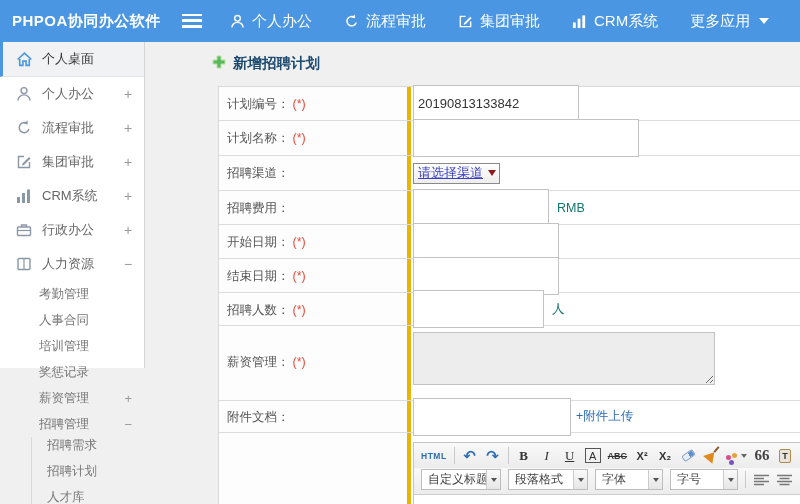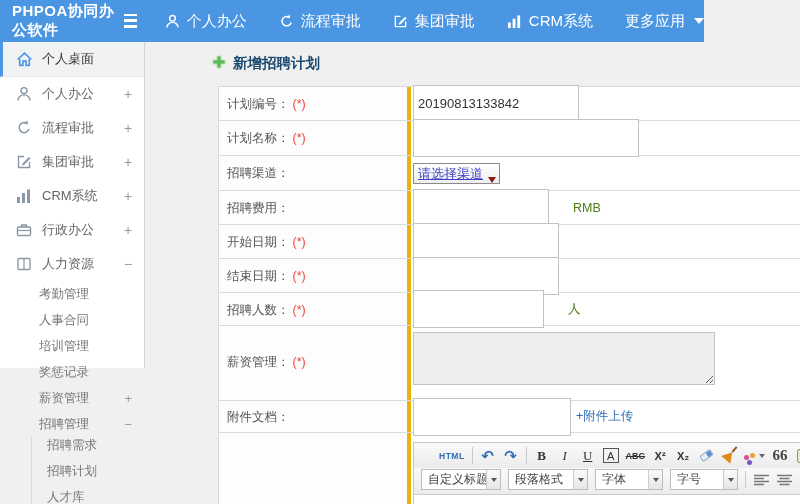--- a/index.html
+++ b/index.html
@@ -1,20 +1,20 @@
 <!DOCTYPE html>
 <html><head>
 <meta charset="utf-8">
 <style>
   * { margin:0; padding:0; box-sizing:border-box; }
   html,body { width:800px; height:504px; overflow:hidden;
     font-family:"Liberation Sans","DejaVu Sans",sans-serif; background:#f0f0f0; }
 
   
-  .header { position:absolute; left:0; top:0; width:704px; height:42px;
+  .header { position:absolute; left:0; top:0; width:800px; height:42px;
     background:#4a96e2; display:flex; align-items:center; color:#fff; z-index:5; }
   .brand { width:182px; padding-left:12px; font-size:15px; font-weight:bold; letter-spacing:.5px; }
   .hamburger { width:20px; height:14px; margin-right:28px; cursor:pointer;
     background:linear-gradient(#fff 0 2.5px, transparent 2.5px 5.5px,
                #fff 5.5px 8px, transparent 8px 11px, #fff 11px 13.5px); }
   .topnav { display:flex; align-items:center; gap:32px; font-size:15px; }
   .topnav .navitem { display:flex; align-items:center; gap:7px; cursor:pointer; white-space:nowrap; }
   .navicon svg { display:block; }
   .caret-down { width:0; height:0; border-left:5px solid transparent;
     border-right:5px solid transparent; border-top:6px solid #fff; margin-left:2px; }
@@ -47,40 +47,40 @@
     background:#fff; border:1px solid #d9d9d9; font-size:12.5px; }
   .frow { display:flex; border-bottom:1px solid #dcdcdc; }
   .frow:last-child { border-bottom:none; }
   .flabel { width:192px; flex:none; border-right:4px solid #eab308;
     padding:9px 8px 0 8px; color:#555; background:#fdfdfd; }
   .flabel .req { color:#e74a3b; margin-left:3px; }
   .ffield { flex:1; padding:5px 6px 5px 2px; display:flex; align-items:center; }
   .ffield.top { align-items:flex-start; }
   input.txt { height:38px; border:1px solid #c3c3c3; background:#fff;
     font-size:13px; color:#333; padding:0 4px; font-family:inherit; }
-  .unit { margin-left:24px; color:#4d7c0f; font-size:12.5px; }
-  .sel { display:inline-flex; align-items:flex-end; height:21px; border:1px solid #8a8a8a;
+  .unit { margin-left:8px; color:#0f766e; font-size:12.5px; }
+  .sel { display:inline-flex; align-items:center; height:21px; border:1px solid #8a8a8a;
     background:linear-gradient(#fefefe,#eee); padding:0 3px 0 4px; cursor:pointer; }
   .sel .selval { color:#3b3fc4; font-size:13px; text-decoration:underline; }
   .sel .selarrow { width:0; height:0; border-left:4px solid transparent;
     border-right:4px solid transparent; border-top:6px solid #8b1a1a; margin-left:5px; }
   textarea.ta { width:302px; height:53px; background:#ededed; border:1px solid #c3c3c3;
     resize:both; font-family:inherit; }
   .blue-link { color:#2e6db4; font-size:12.5px; text-decoration:none; cursor:pointer; }
   .ta-block { display:flex; flex-direction:column; gap:20px; padding-top:1px;font-family:Liberation Serif, serif; }
 
   
   .editor { margin-top:4px; width:500px; border:1px solid #c6c6c6; background:#fff; }
   .tb-row { display:flex; align-items:center; gap:7px; padding:4px 7px; white-space:nowrap;
     background:linear-gradient(#f9f9f9,#ececec); overflow:hidden; }
   .tb-row.second { padding-top:1px; border-bottom:1px solid #ccc; }
   .tb-sep { width:1px; height:17px; background:#c9c9c9; flex:none; }
   .tbtn { display:inline-flex; align-items:center; justify-content:center; min-width:16px;
     height:17px; cursor:pointer; color:#333; font-size:13px; flex:none; }
-  .tbtn.src { color:#2e6db4; font-size:8.5px; font-weight:bold; letter-spacing:.5px;margin-left:18px; }
+  .tbtn.src { color:#2e6db4; font-size:8.5px; font-weight:bold; letter-spacing:.5px; }
   .tbtn.undo,.tbtn.redo { color:#2e6db4; font-size:15px; font-weight:bold; }
   .tbtn.bold { font-weight:bold; font-family:"Liberation Serif",serif; }
   .tbtn.italic { font-style:italic; font-family:"Liberation Serif",serif; }
   .tbtn.under { text-decoration:underline; font-family:"Liberation Serif",serif; }
   .tbtn.boxa { border:1px solid #555; font-size:11px; height:15px; padding:0 2px; }
   .tbtn.strike { text-decoration:line-through; font-size:9px; font-weight:bold; }
   .tbtn.supsub { font-size:11px; font-weight:bold; }
   .tbtn.quote { font-family:"Liberation Serif",serif; font-weight:bold; font-size:15px; color:#444; }
   .tinycaret { width:0; height:0; border-left:3.5px solid transparent;
     border-right:3.5px solid transparent; border-top:4.5px solid #666; margin-left:3px; }

